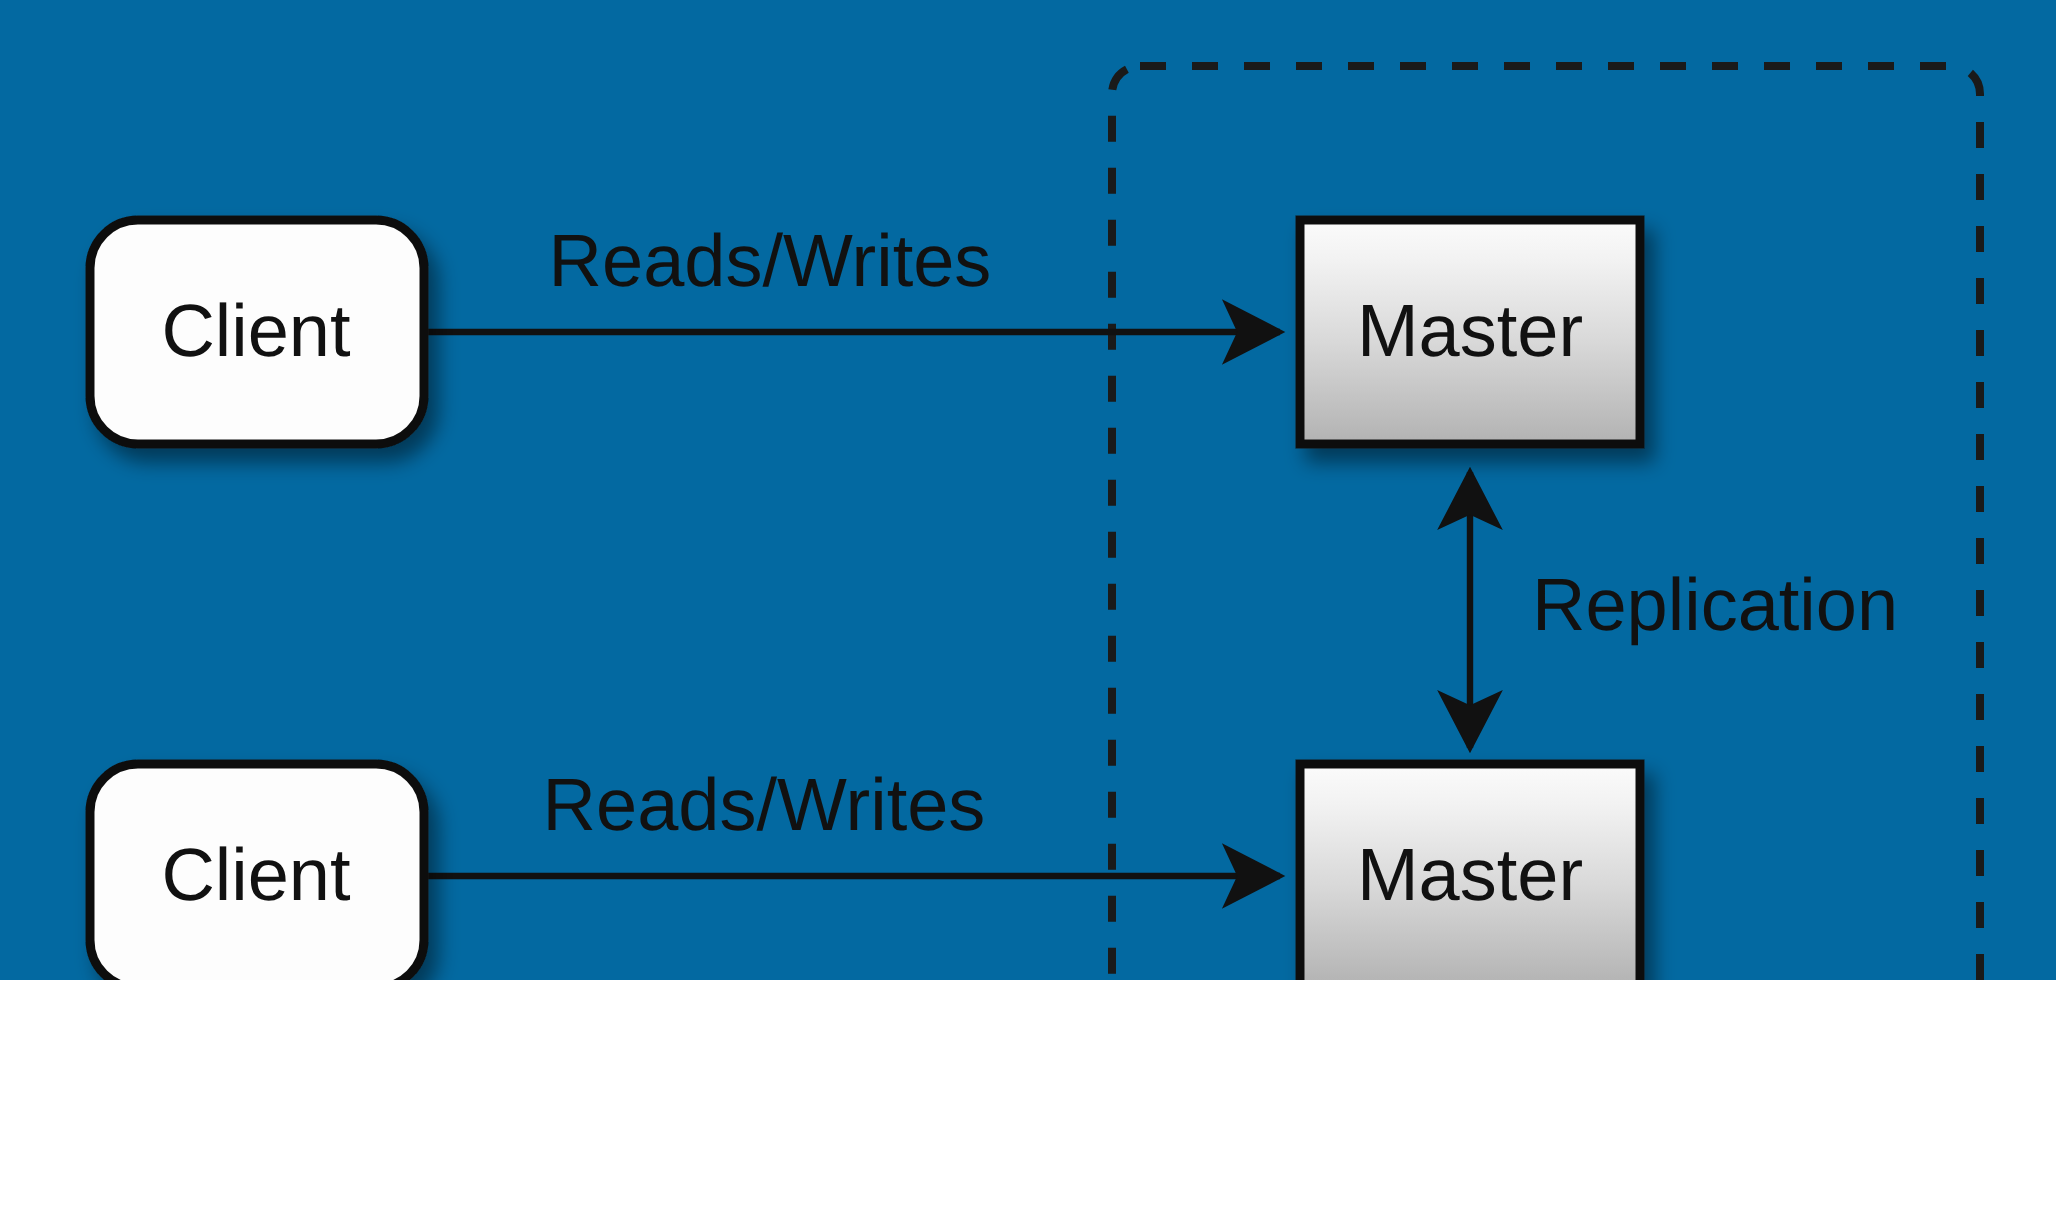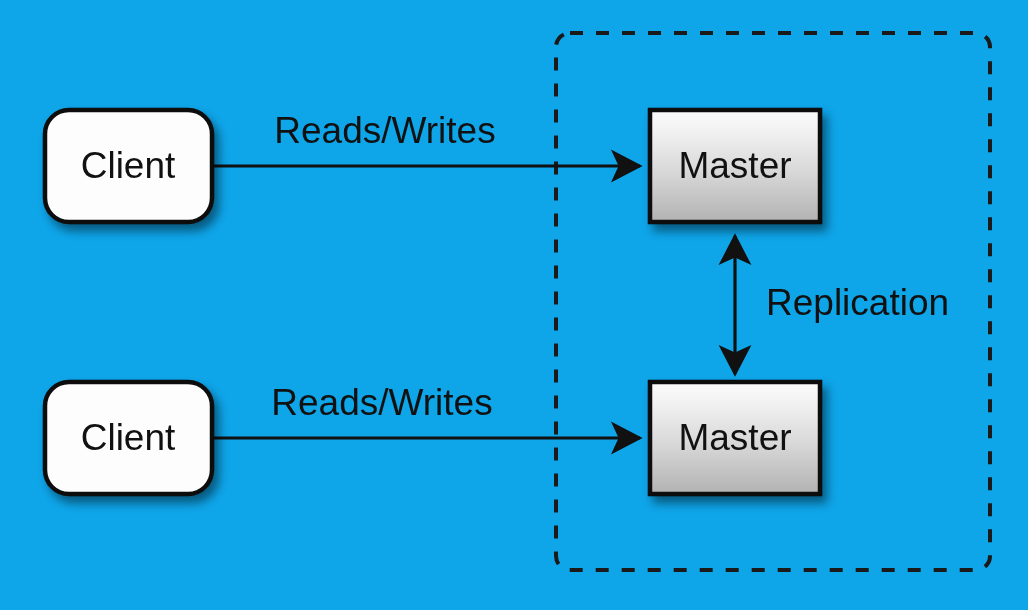--- a/index.html
+++ b/index.html
@@ -7,22 +7,22 @@
     margin: 0;
     padding: 0;
     background: #ffffff;
   }
   body {
     font-family: "Liberation Sans", sans-serif;
   }
   #diagram-canvas {
     position: relative;
     width: 1028px;
-    height: 610px;
-    background: #0ea5e9;
+    height: 490px;
+    background: #0369a1;
     overflow: hidden;
   }
   #diagram-svg {
     position: absolute;
     top: 0;
     left: 0;
     width: 1028px;
     height: 610px;
   }
   .node-label {

